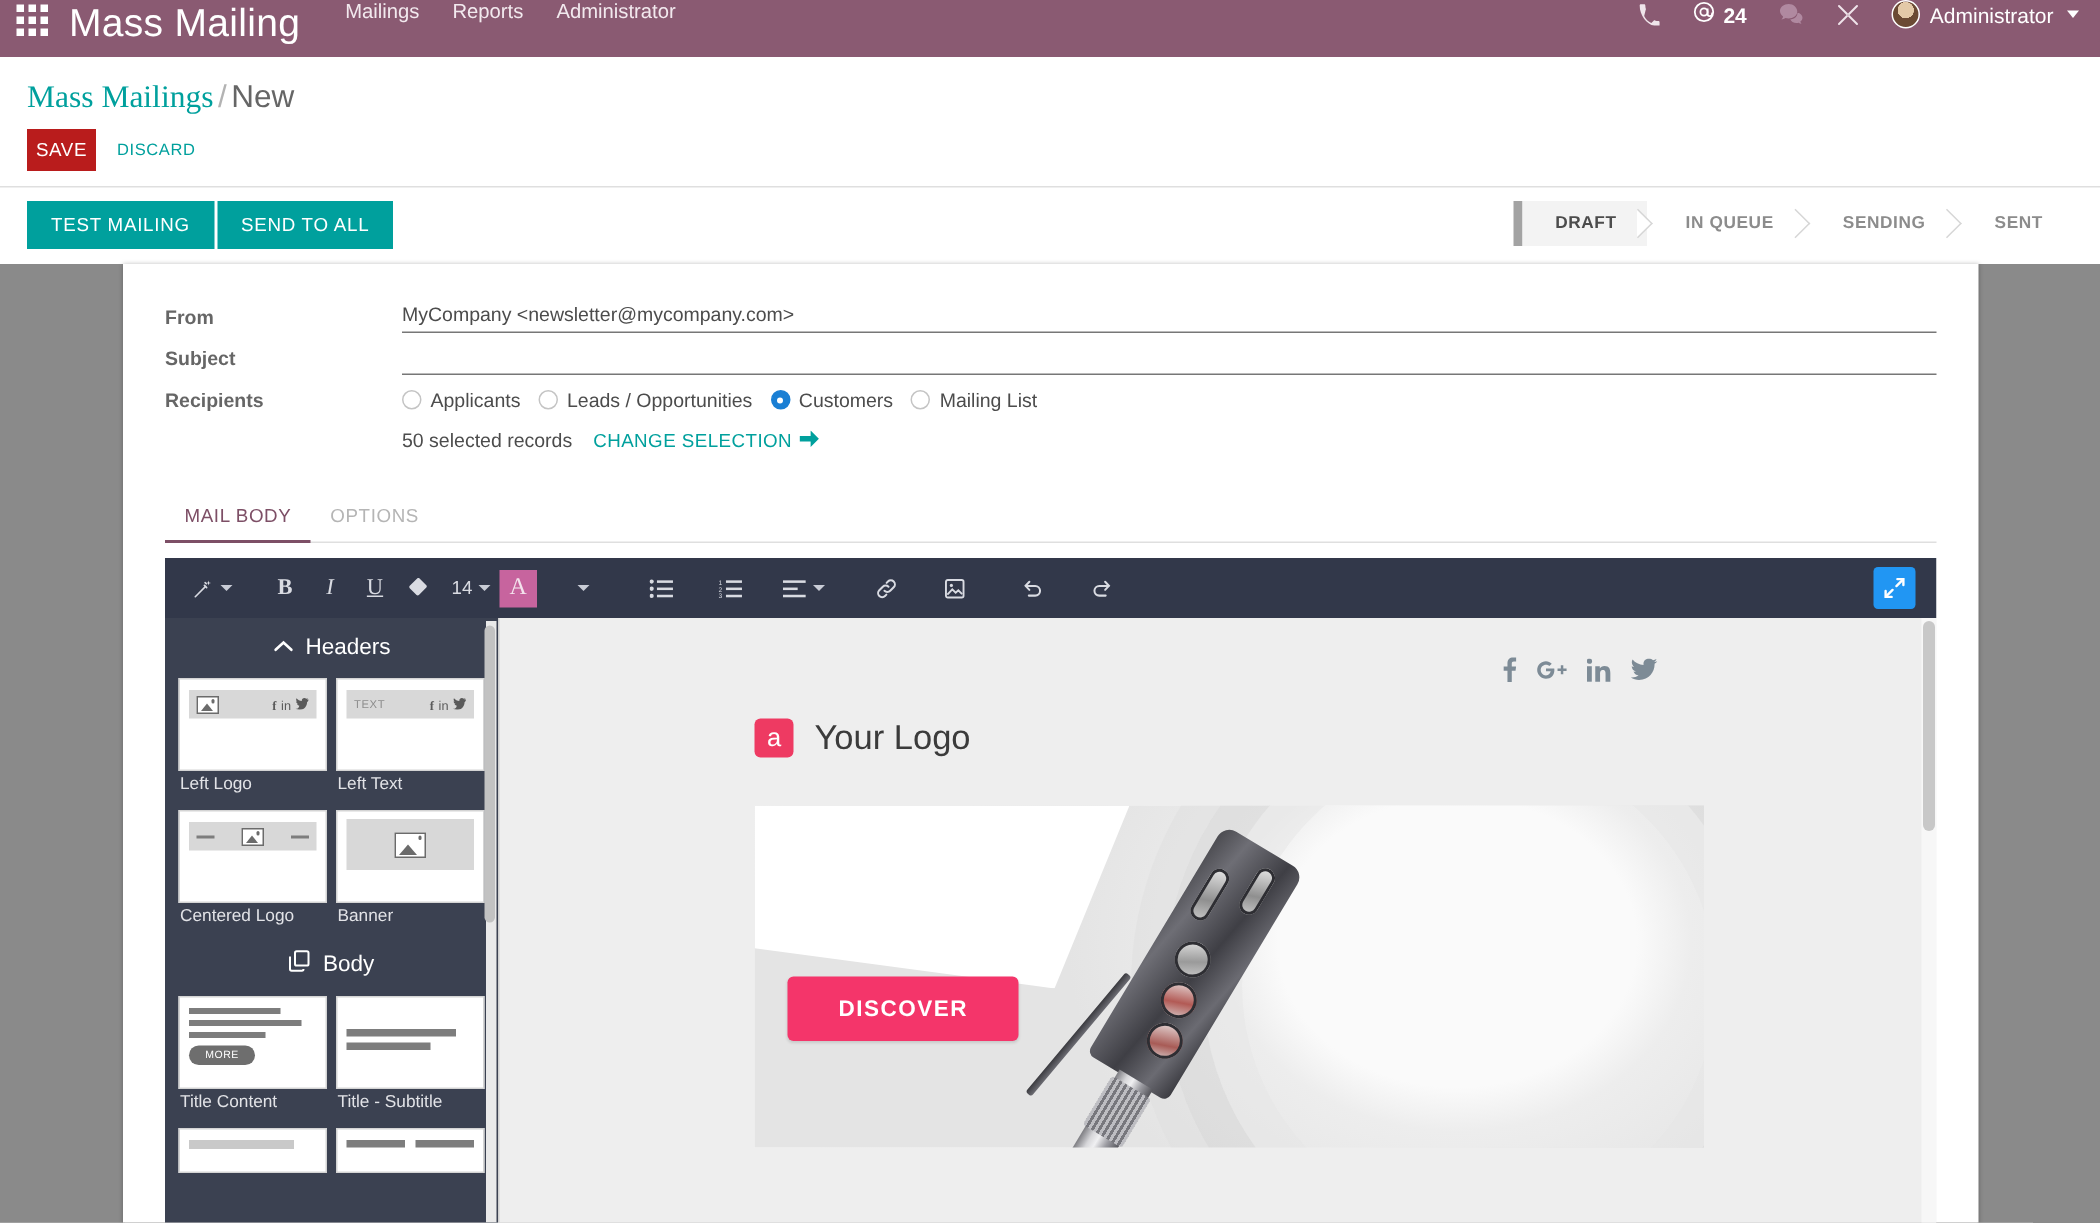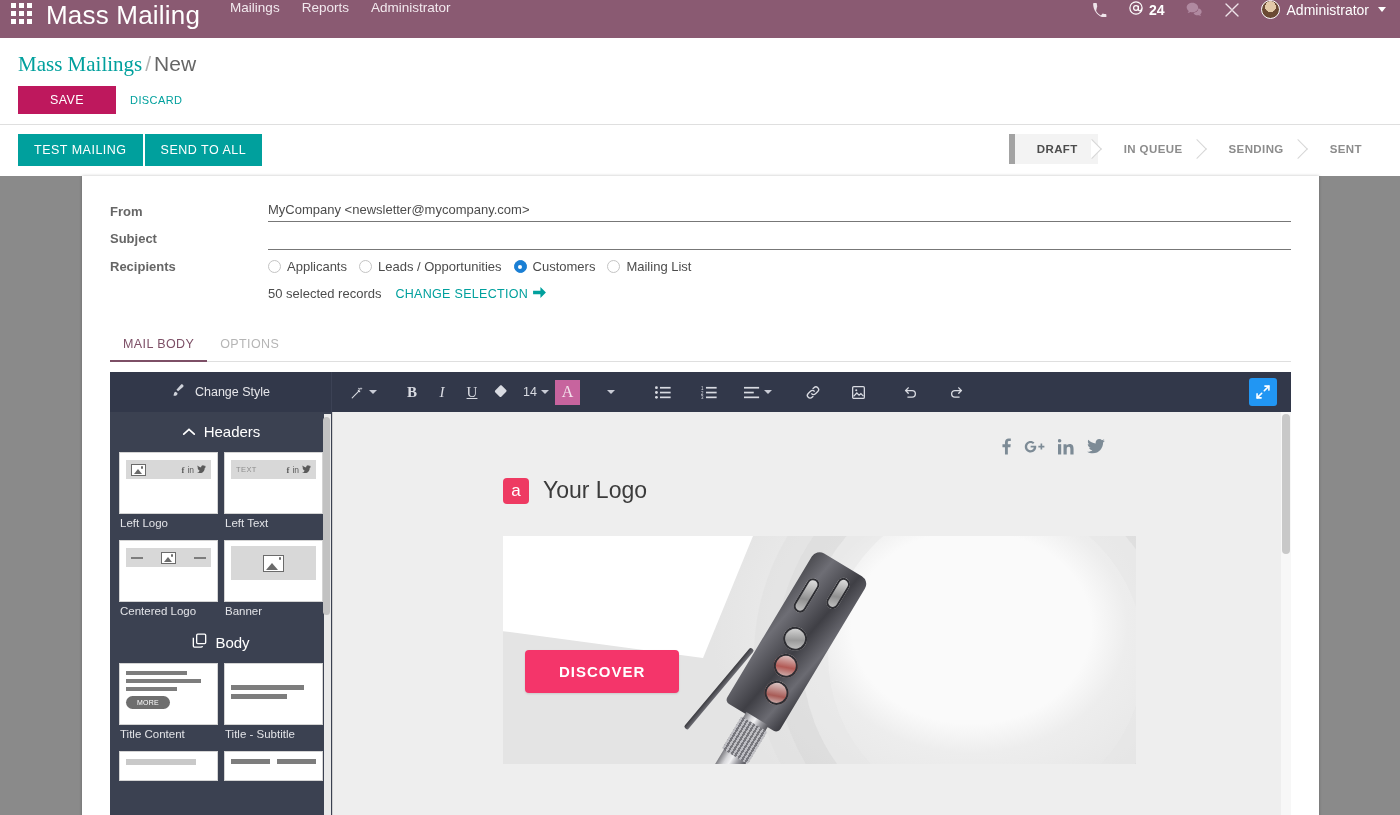--- a/index.html
+++ b/index.html
@@ -86,22 +86,22 @@
   
   .ctrl { background: #fff; padding: 0 0 0 0; }
   .bc-row { padding: 14px 18px 0 18px; }
   .breadcrumb { font-size: 21px; color: #8a8a8a; font-weight: 300; }
   .breadcrumb .bc-link { color: #00a09d; cursor: pointer; font-family: Liberation Serif, serif; }
   .breadcrumb .sep { color: #b3b3b3; margin: 0 3px; }
   .breadcrumb .bc-cur { color: #666; }
 
   .btn-row { padding: 9px 18px 10px 18px; display: flex; align-items: center; gap: 12px; }
   .btn-save {
-    background: #be185d; color: #fff;
-    border: none; padding: 7px 32px;
+    background: #b91c1c; color: #fff;
+    border: none; padding: 7px 6px;
     font-size: 12.5px; letter-spacing: .4px;
     cursor: pointer; border-radius: 0;
     font-family: inherit;
   }
   .btn-discard {
     color: #00a09d; font-size: 11px; letter-spacing: .4px;
     cursor: pointer; background: none; border: none; padding: 7px 2px;
     font-family: inherit;
   }
 
@@ -590,28 +590,20 @@
     </div>
 
     <div class="tabs">
       <button class="tab active">MAIL BODY</button>
       <button class="tab">OPTIONS</button>
     </div>
 
     <div class="editor-wrap">
 
       <div class="ed-toolbar-top">
-        <div class="style-box">
-          <span>
-            <svg width="15" height="15" viewBox="0 0 24 24" fill="#cfd2da">
-                <path d="M18.8 2.6c-.9-.9-2.2-.8-3 .1l-7.1 8 2.6 2.6 8-7.1c.9-.8 1-2.1.1-3l-.6-.6zM7.4 14.1c-1.5.3-2.6 1.6-2.6 3.2 0 .6-.2 1.2-.6 1.6-.5.6-.2 1.5.6 1.6 3 .5 5.6-1.3 5.6-3.9 0-.3 0-.5-.1-.8l-2.9-1.7z"></path>
-              </svg>
-          </span>
-          <span>Change Style</span>
-        </div>
 
         <div class="tb-items">
           <span class="tb-btn">
             <svg width="15" height="15" viewBox="0 0 24 24" fill="none" stroke="#d9dbe2" stroke-width="1.7" stroke-linecap="round">
                 <path d="M3.5 20.5l11-11"></path>
                 <path d="M14 5.5l1.2 1.2"></path>
                 <path d="M17.6 3.2l.6 2.1 2.1.6-2.1.6-.6 2.1-.6-2.1-2.1-.6 2.1-.6z" fill="#d9dbe2" stroke="none"></path>
                 <path d="M13.2 8.4l2.4 2.4"></path>
               </svg>
             <span class="mini-caret" style="margin-left:4px"></span>

